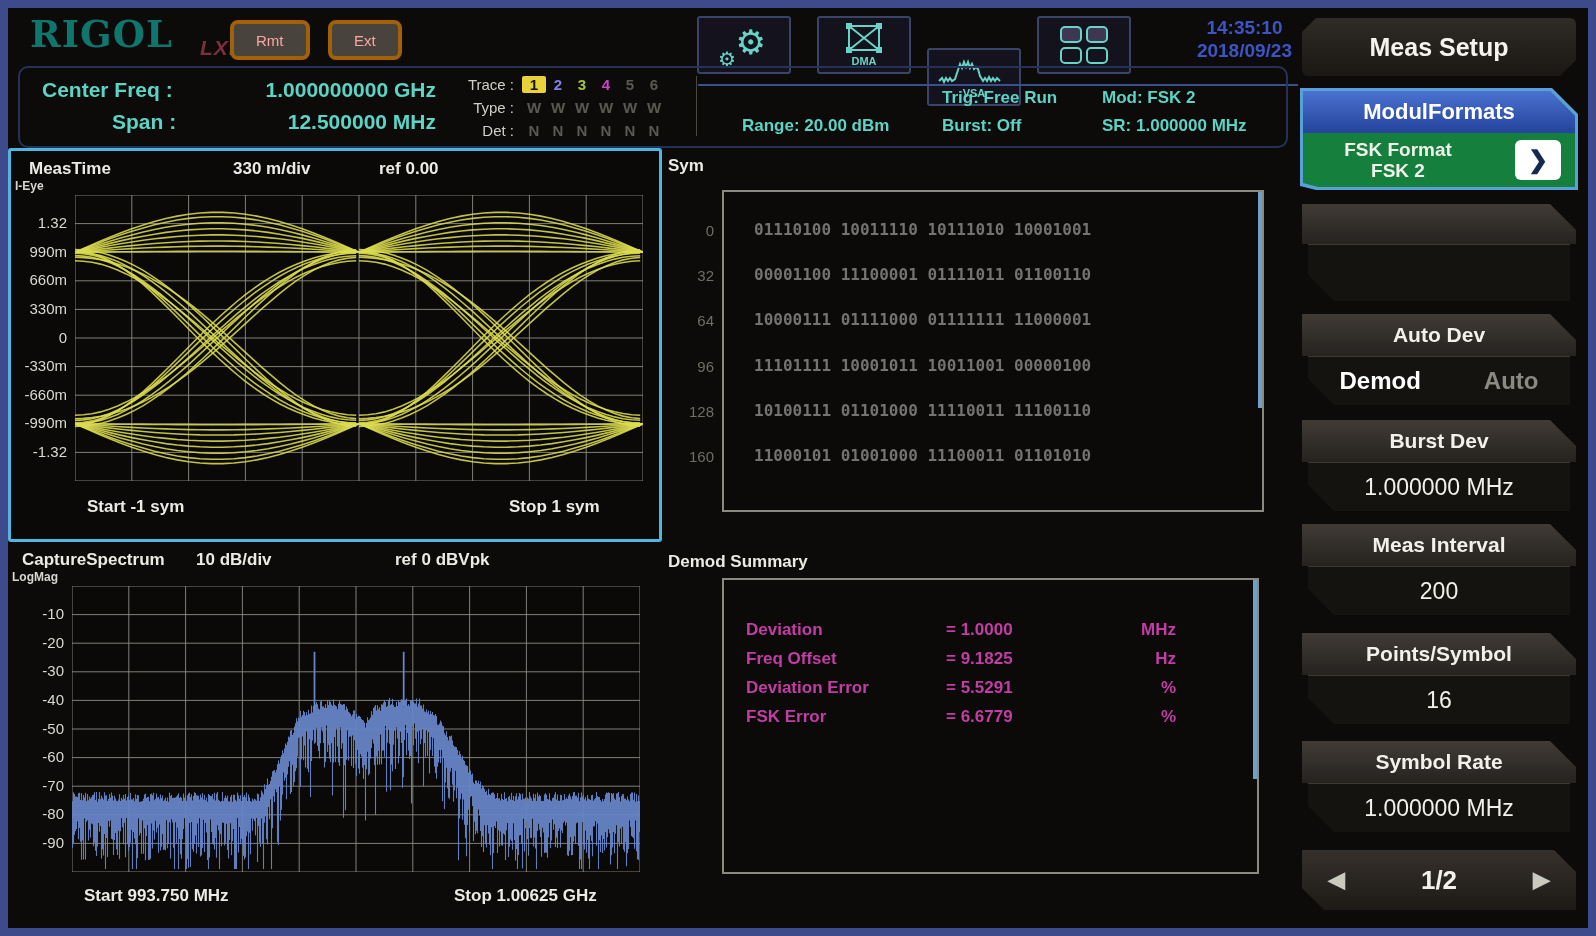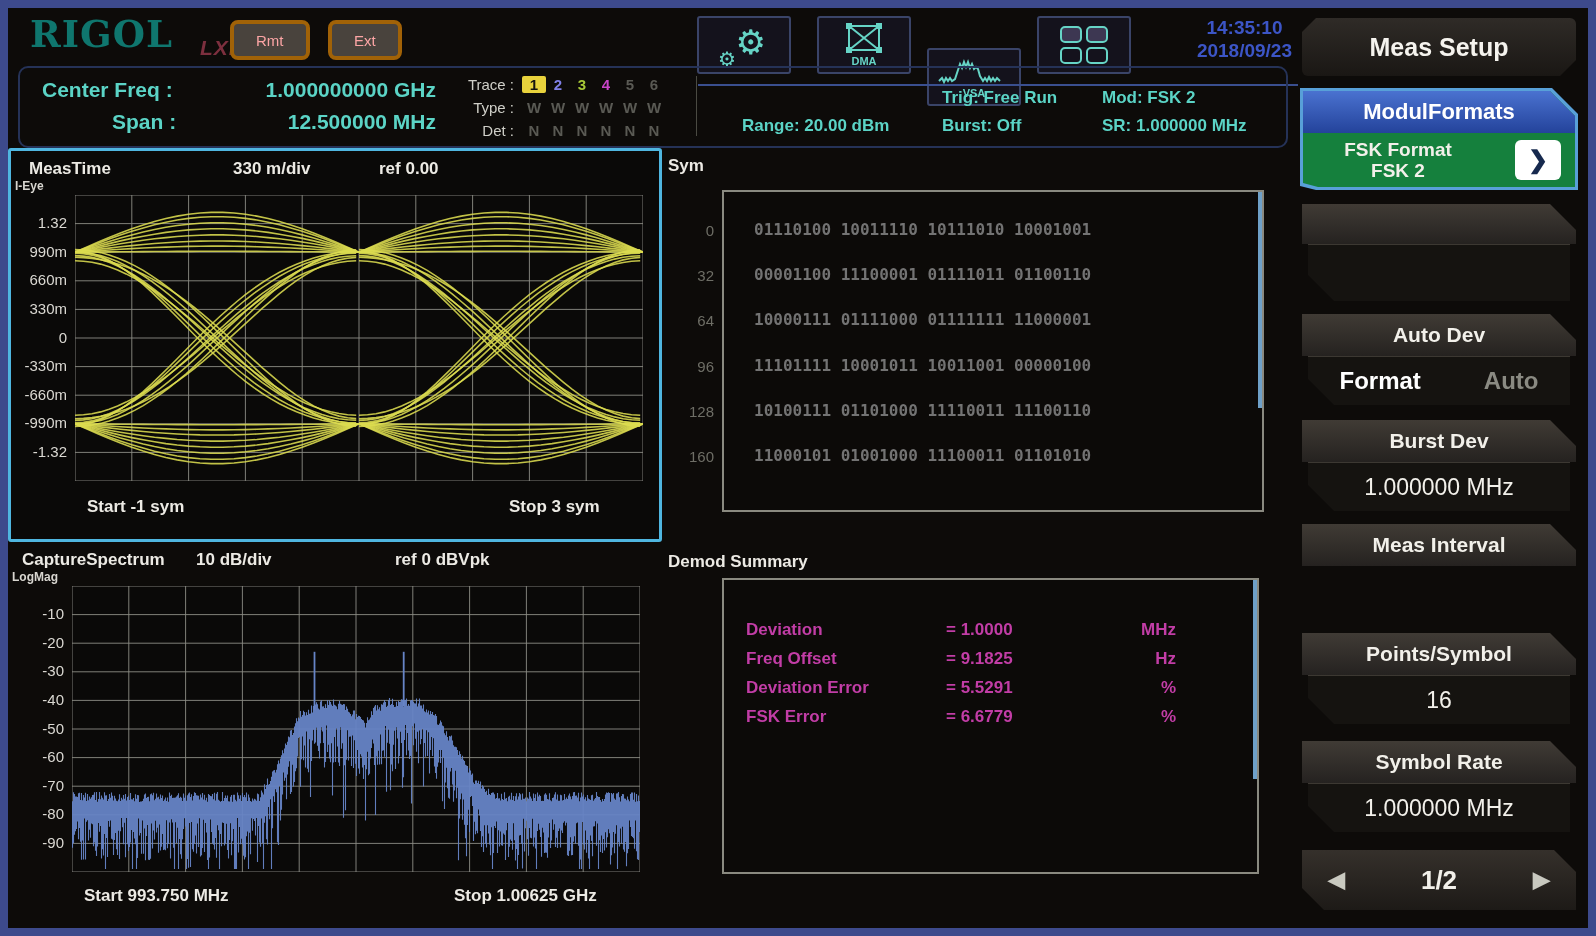--- a/index.html
+++ b/index.html
@@ -250,21 +250,21 @@
         <path d="M284.0,58.1L292.5,58.6L301.0,60.1L309.6,62.5L318.1,66.0L326.6,70.3L335.1,75.4L343.6,81.2L352.2,87.7L360.7,94.7L369.2,102.2L377.7,110.0L386.2,118.1L394.8,126.3L403.3,134.6L411.8,142.8L420.3,151.0L428.8,158.9L437.4,166.6L445.9,174.0L454.4,181.0L462.9,187.6L471.4,193.7L480.0,199.4L488.5,204.7L497.0,209.4L505.5,213.5L514.0,217.2L522.6,220.3L531.1,222.9L539.6,225.0L548.1,226.5L556.6,227.5L565.2,227.9" stroke="#dcdc50" stroke-width="1.6" fill="none" opacity="0.88"></path>
         <path d="M284.0,227.9L292.5,227.4L301.0,225.9L309.6,223.5L318.1,220.0L326.6,215.7L335.1,210.6L343.6,204.8L352.2,198.3L360.7,191.3L369.2,183.8L377.7,176.0L386.2,167.9L394.8,159.7L403.3,151.4L411.8,143.2L420.3,135.0L428.8,127.1L437.4,119.4L445.9,112.0L454.4,105.0L462.9,98.4L471.4,92.3L480.0,86.6L488.5,81.3L497.0,76.6L505.5,72.5L514.0,68.8L522.6,65.7L531.1,63.1L539.6,61.0L548.1,59.5L556.6,58.5L565.2,58.1" stroke="#dcdc50" stroke-width="1.6" fill="none" opacity="0.88"></path>
         <path d="M284.0,62.3L292.5,62.6L301.0,63.4L309.6,64.7L318.1,66.6L326.6,68.9L335.1,71.8L343.6,75.2L352.2,79.1L360.7,83.6L369.2,88.5L377.7,93.8L386.2,99.6L394.8,105.9L403.3,112.5L411.8,119.4L420.3,126.7L428.8,134.2L437.4,141.8L445.9,149.6L454.4,157.4L462.9,165.2L471.4,172.8L480.0,180.2L488.5,187.3L497.0,194.1L505.5,200.3L514.0,205.9L522.6,210.9L531.1,215.1L539.6,218.5L548.1,221.1L556.6,222.8L565.2,223.6" stroke="#dcdc50" stroke-width="1.6" fill="none" opacity="0.88"></path>
         <path d="M284.0,223.7L292.5,223.4L301.0,222.6L309.6,221.3L318.1,219.4L326.6,217.1L335.1,214.2L343.6,210.8L352.2,206.9L360.7,202.4L369.2,197.5L377.7,192.2L386.2,186.4L394.8,180.1L403.3,173.5L411.8,166.6L420.3,159.3L428.8,151.8L437.4,144.2L445.9,136.4L454.4,128.6L462.9,120.8L471.4,113.2L480.0,105.8L488.5,98.7L497.0,91.9L505.5,85.7L514.0,80.1L522.6,75.1L531.1,70.9L539.6,67.5L548.1,64.9L556.6,63.2L565.2,62.4" stroke="#dcdc50" stroke-width="1.6" fill="none" opacity="0.88"></path>
         <path d="M284.0,56.3L292.5,56.9L301.0,58.6L309.6,61.4L318.1,65.3L326.6,70.1L335.1,75.8L343.6,82.3L352.2,89.4L360.7,97.1L369.2,105.3L377.7,113.7L386.2,122.3L394.8,131.0L403.3,139.7L411.8,148.2L420.3,156.5L428.8,164.5L437.4,172.2L445.9,179.5L454.4,186.3L462.9,192.7L471.4,198.5L480.0,203.9L488.5,208.7L497.0,213.0L505.5,216.8L514.0,220.1L522.6,222.9L531.1,225.2L539.6,227.0L548.1,228.4L556.6,229.2L565.2,229.6" stroke="#dcdc50" stroke-width="1.6" fill="none" opacity="0.88"></path>
         <path d="M284.0,229.7L292.5,229.1L301.0,227.4L309.6,224.6L318.1,220.7L326.6,215.9L335.1,210.2L343.6,203.7L352.2,196.6L360.7,188.9L369.2,180.7L377.7,172.3L386.2,163.7L394.8,155.0L403.3,146.3L411.8,137.8L420.3,129.5L428.8,121.5L437.4,113.8L445.9,106.5L454.4,99.7L462.9,93.3L471.4,87.5L480.0,82.1L488.5,77.3L497.0,73.0L505.5,69.2L514.0,65.9L522.6,63.1L531.1,60.8L539.6,59.0L548.1,57.6L556.6,56.8L565.2,56.4" stroke="#dcdc50" stroke-width="1.6" fill="none" opacity="0.88"></path>
         <path d="M284.0,65.8L292.5,66.2L301.0,67.3L309.6,69.1L318.1,71.7L326.6,75.0L335.1,78.9L343.6,83.4L352.2,88.4L360.7,94.0L369.2,100.0L377.7,106.4L386.2,113.1L394.8,120.1L403.3,127.2L411.8,134.5L420.3,141.8L428.8,149.1L437.4,156.2L445.9,163.3L454.4,170.1L462.9,176.7L471.4,183.0L480.0,188.9L488.5,194.3L497.0,199.4L505.5,204.0L514.0,208.0L522.6,211.5L531.1,214.4L539.6,216.8L548.1,218.5L556.6,219.7L565.2,220.2" stroke="#dcdc50" stroke-width="1.6" fill="none" opacity="0.88"></path>
         <path d="M284.0,220.2L292.5,219.8L301.0,218.7L309.6,216.9L318.1,214.3L326.6,211.0L335.1,207.1L343.6,202.6L352.2,197.6L360.7,192.0L369.2,186.0L377.7,179.6L386.2,172.9L394.8,165.9L403.3,158.8L411.8,151.5L420.3,144.2L428.8,136.9L437.4,129.8L445.9,122.7L454.4,115.9L462.9,109.3L471.4,103.0L480.0,97.1L488.5,91.7L497.0,86.6L505.5,82.0L514.0,78.0L522.6,74.5L531.1,71.6L539.6,69.2L548.1,67.5L556.6,66.3L565.2,65.8" stroke="#dcdc50" stroke-width="1.6" fill="none" opacity="0.88"></path>
       </svg>
     <div class="foot-lbl" style="left:76px;top:346px;">Start -1 sym</div>
-    <div class="foot-lbl" style="left:498px;top:346px;">Stop 3 sym</div>
+    <div class="foot-lbl" style="left:498px;top:346px;">Stop 1 sym</div>
   </div>
 
   <div class="abs spec-quad">
     <div class="panel-hdr" style="left:12px;top:8px;">CaptureSpectrum</div>
     <div class="panel-hdr" style="left:186px;top:8px;">10 dB/div</div>
     <div class="panel-hdr" style="left:385px;top:8px;">ref 0 dBVpk</div>
     <div class="mode-lbl" style="left:2px;top:28px;">LogMag</div>
     <div class="ticks" style="left:0px;top:62px;height:249px;">
       <span>-10</span>
         <span>-20</span>
@@ -350,32 +350,33 @@
 
     <div class="sg" style="top:196px;">
       <div class="sg-label" style="height:40px;"></div>
       <div class="sg-value" style="height:56px;"></div>
     </div>
 
     <div class="sg" style="top:306px;">
       <div class="sg-label">Auto Dev</div>
       <div class="sg-value">
         <div class="toggle-row">
-          <span class="tg-on">Format</span>
+          <span class="tg-on">Demod</span>
           <span class="tg-off">Auto</span>
         </div>
       </div>
     </div>
 
     <div class="sg" style="top:412px;">
       <div class="sg-label">Burst Dev</div>
       <div class="sg-value">1.000000 MHz</div>
     </div>
     <div class="sg" style="top:516px;">
       <div class="sg-label">Meas Interval</div>
+      <div class="sg-value">200</div>
     </div>
     <div class="sg" style="top:625px;">
       <div class="sg-label">Points/Symbol</div>
       <div class="sg-value">16</div>
     </div>
     <div class="sg" style="top:733px;">
       <div class="sg-label">Symbol Rate</div>
       <div class="sg-value">1.000000 MHz</div>
     </div>
 

